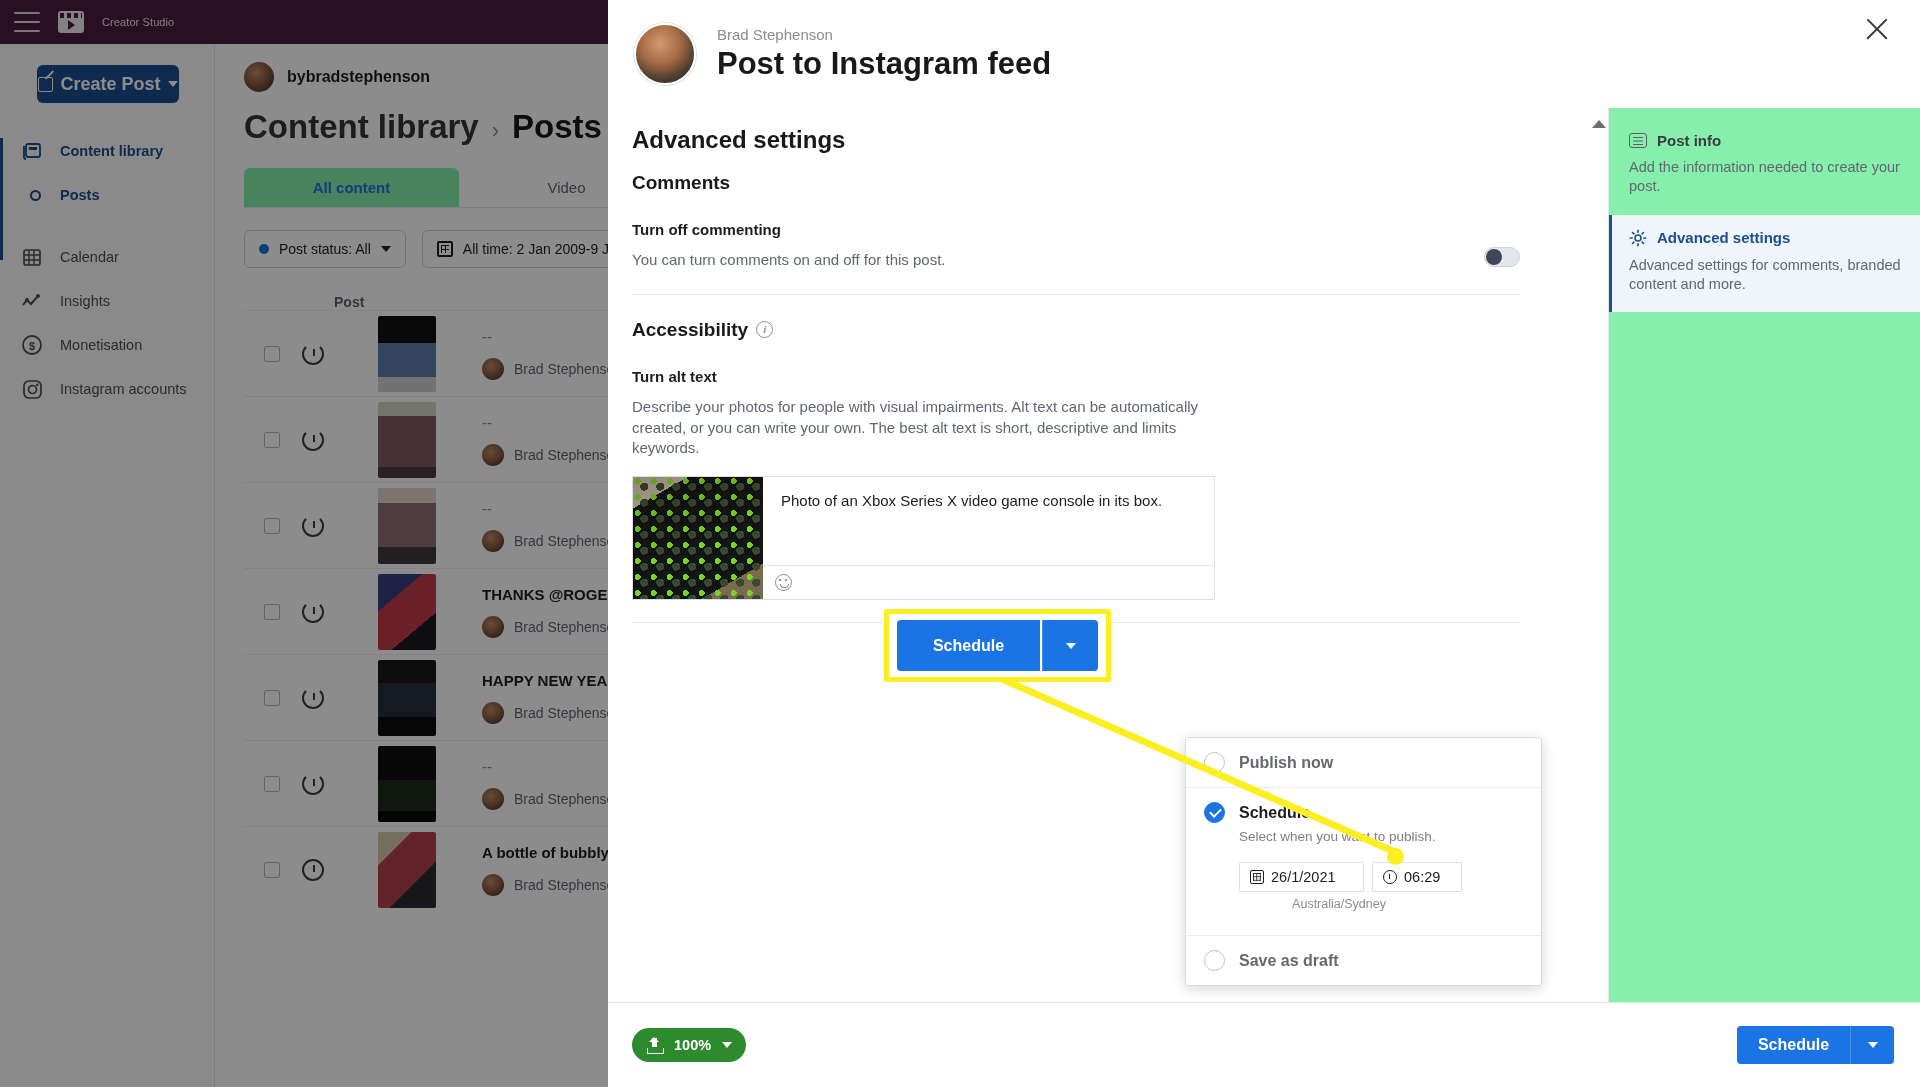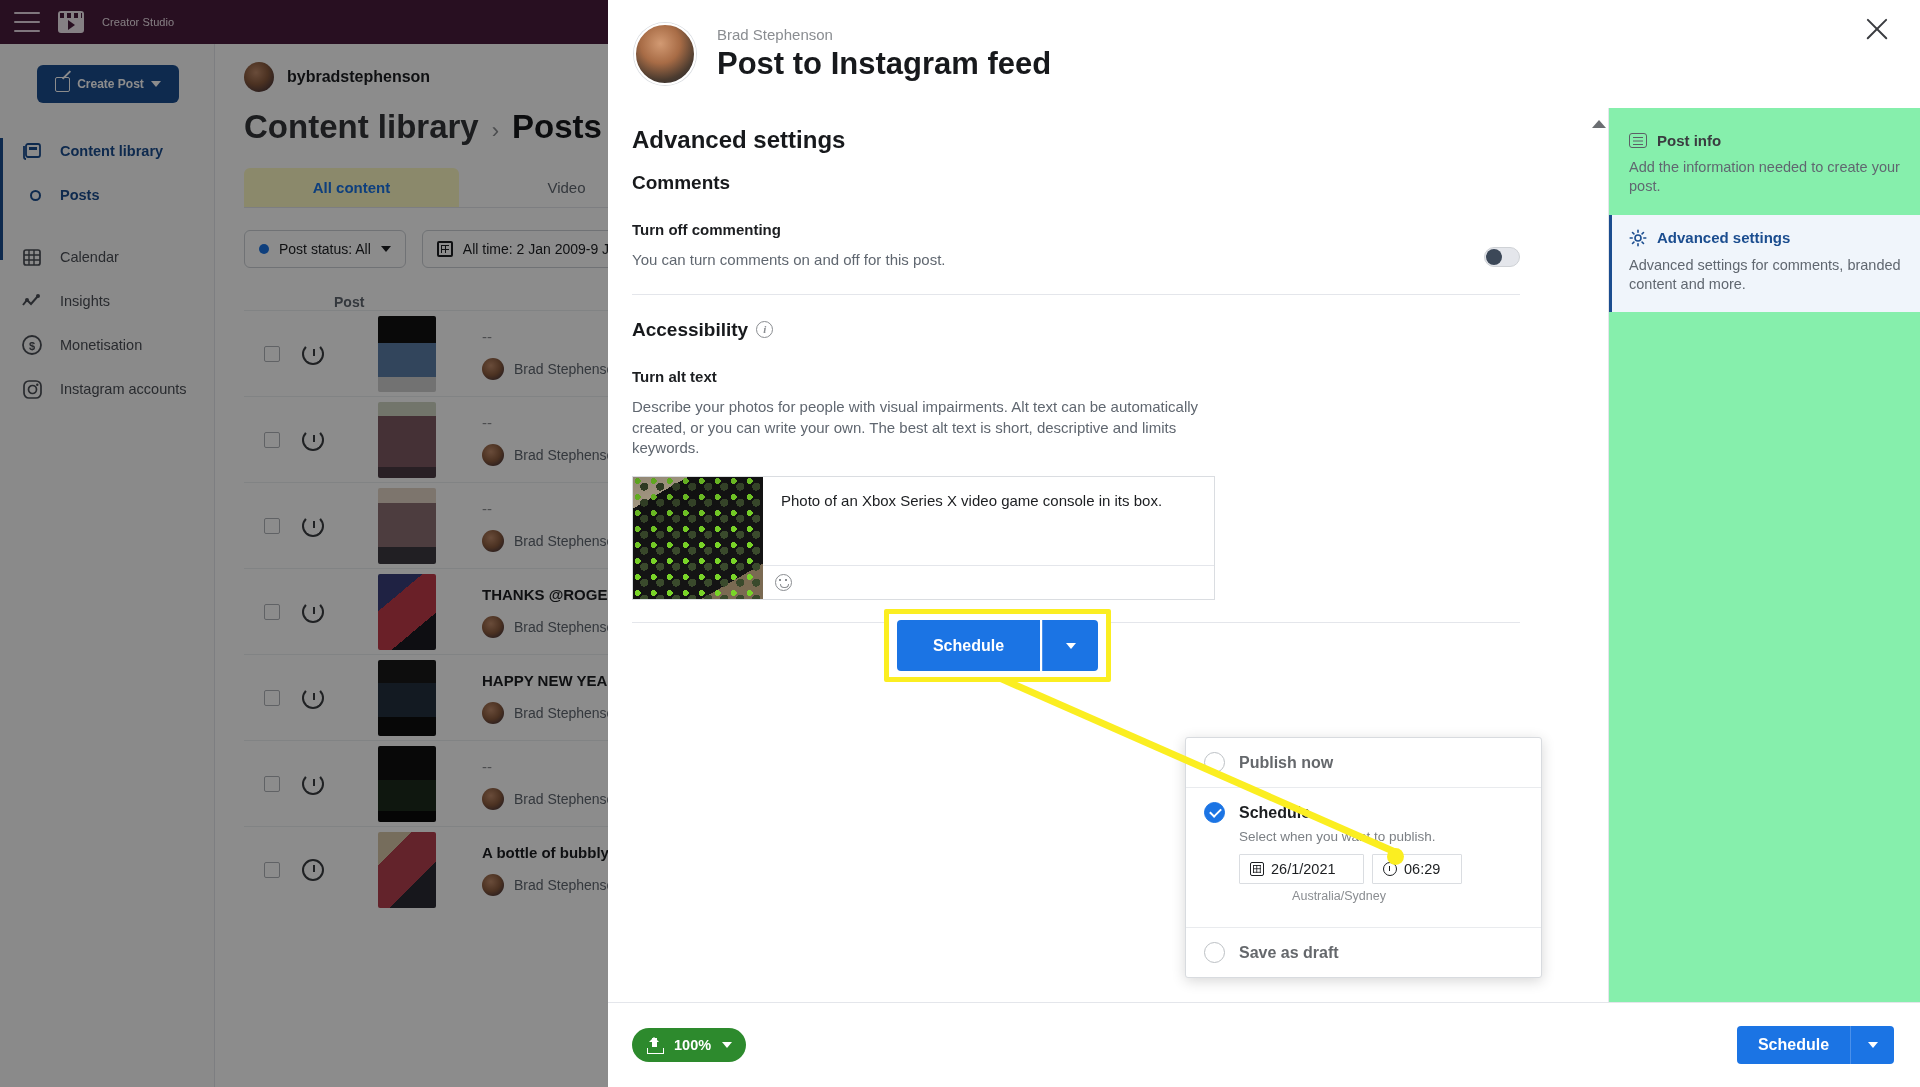--- a/index.html
+++ b/index.html
@@ -37,21 +37,21 @@
     border-left: 7px solid #4a1c3d; border-top: 5px solid transparent; border-bottom: 5px solid transparent;
   }
   .cs-title { color: #f0e4ec; font-size: 11px; letter-spacing: .1px; }
 
   .sidebar {
     position: absolute; top: 44px; left: 0; width: 215px; height: 1043px;
     background: #fbfbfb; border-right: 1px solid #e4e6eb;
   }
   .create-post-btn {
     margin: 21px 0 0 37px; width: 142px; height: 38px; border-radius: 6px;
-    background: #1b4d8f; color: #fff; font-size: 12px; font-weight: bold;
+    background: #1b4d8f; color: #fff; font-size: 18px; font-weight: bold;
     display: flex; align-items: center; justify-content: center; gap: 7px;
     cursor: pointer;
   }
   .pencil-sq { width: 15px; height: 15px; border: 1.8px solid #fff; border-radius: 2px; position: relative; }
   .pencil-sq::after {
     content: ""; position: absolute; right: -3px; top: -4px; width: 11px; height: 2px;
     background: #fff; transform: rotate(-45deg);
   }
   .caret-d { width: 0; height: 0; border-left: 5px solid transparent; border-right: 5px solid transparent; border-top: 6px solid #fff; }
 
@@ -77,21 +77,21 @@
   .acct-av {
     width: 30px; height: 30px; border-radius: 50%;
     background: radial-gradient(circle at 40% 35%, #c08b6a 0%, #8a5b3e 45%, #2a2436 100%);
   }
   .acct-name { font-size: 16px; color: #1c1e21; font-weight: bold; }
   .crumbs { margin-top: 16px; display: flex; align-items: baseline; gap: 13px; font-size: 33px; font-weight: bold; color: #34363a; }
   .crumb-sep { font-size: 22px; color: #8a8d91; font-weight: normal; }
   .crumb-cur { color: #17191c; }
   .tabs { margin-top: 22px; display: flex; height: 40px; border-bottom: 1px solid #e4e6eb; width: 700px; }
   .tab { width: 215px; display: flex; align-items: center; justify-content: center; font-size: 15px; color: #606770; cursor: pointer; }
-  .tab.sel { color: #1b74e4; font-weight: bold; background: #fef9c3; border-radius: 6px 6px 0 0; }
+  .tab.sel { color: #1b74e4; font-weight: bold; background: #86efac; border-radius: 6px 6px 0 0; }
   .filters { margin-top: 22px; display: flex; gap: 16px; }
   .filter-chip {
     height: 38px; border: 1px solid #ccd0d5; border-radius: 6px; display: flex; align-items: center;
     gap: 10px; padding: 0 14px; font-size: 14px; color: #1c1e21; cursor: pointer; background: #fff;
   }
   .fdot { width: 10px; height: 10px; border-radius: 50%; background: #1b74e4; }
   .cal-ic { width: 16px; height: 16px; border: 2px solid #1c1e21; border-radius: 2px; position: relative; }
   .cal-ic::after {
     content: ""; position: absolute; inset: 2px;
     background:
@@ -238,21 +238,21 @@
     content: ""; position: absolute; left: 5px; top: 4.5px; width: 9px; height: 5px;
     border: 2.2px solid #fff; border-top: none; border-right: none; transform: rotate(-45deg);
   }
   .pop-lbl { font-size: 16px; color: #1c1e21; font-weight: bold; }
   .pop-lbl.grey { color: #65686c; }
   .pop-body { padding: 0 18px 8px 53px; }
   .pop-hint { font-size: 13.5px; color: #7c8085; margin-bottom: 10px; }
   .pop-fields { display: flex; gap: 8px; }
   .field {
     border: 1px solid #dadde1; border-radius: 1px; height: 30px; display: flex; align-items: center;
-    gap: 7px; padding: 0 10px; font-size: 14.5px; color: #1c1e21; cursor: pointer; background: #fff;
+    gap: 7px; padding: 0 10px; font-size: 14.5px; color: #1c1e21; cursor: pointer; background: #fff; margin-top: 8px;
   }
   .mini-cal { width: 14px; height: 14px; border: 1.6px solid #1c1e21; border-radius: 2px; position: relative; flex: none; }
   .mini-cal::after { content: ""; position: absolute; inset: 2px;
     background:
       linear-gradient(to right, #1c1e21 1px, transparent 1px) 0 0/3.4px 100%,
       linear-gradient(to bottom, #1c1e21 1px, transparent 1px) 0 0/100% 3.4px; }
   .mini-clock { width: 14px; height: 14px; border: 1.6px solid #1c1e21; border-radius: 50%; position: relative; flex: none; }
   .mini-clock::after { content: ""; position: absolute; left: 5px; top: 3px; width: 1.4px; height: 4.5px; background: #1c1e21; }
   .tz { font-size: 12.5px; color: #8a8d91; margin-top: 5px; text-align: center; width: 200px; }
 </style>

